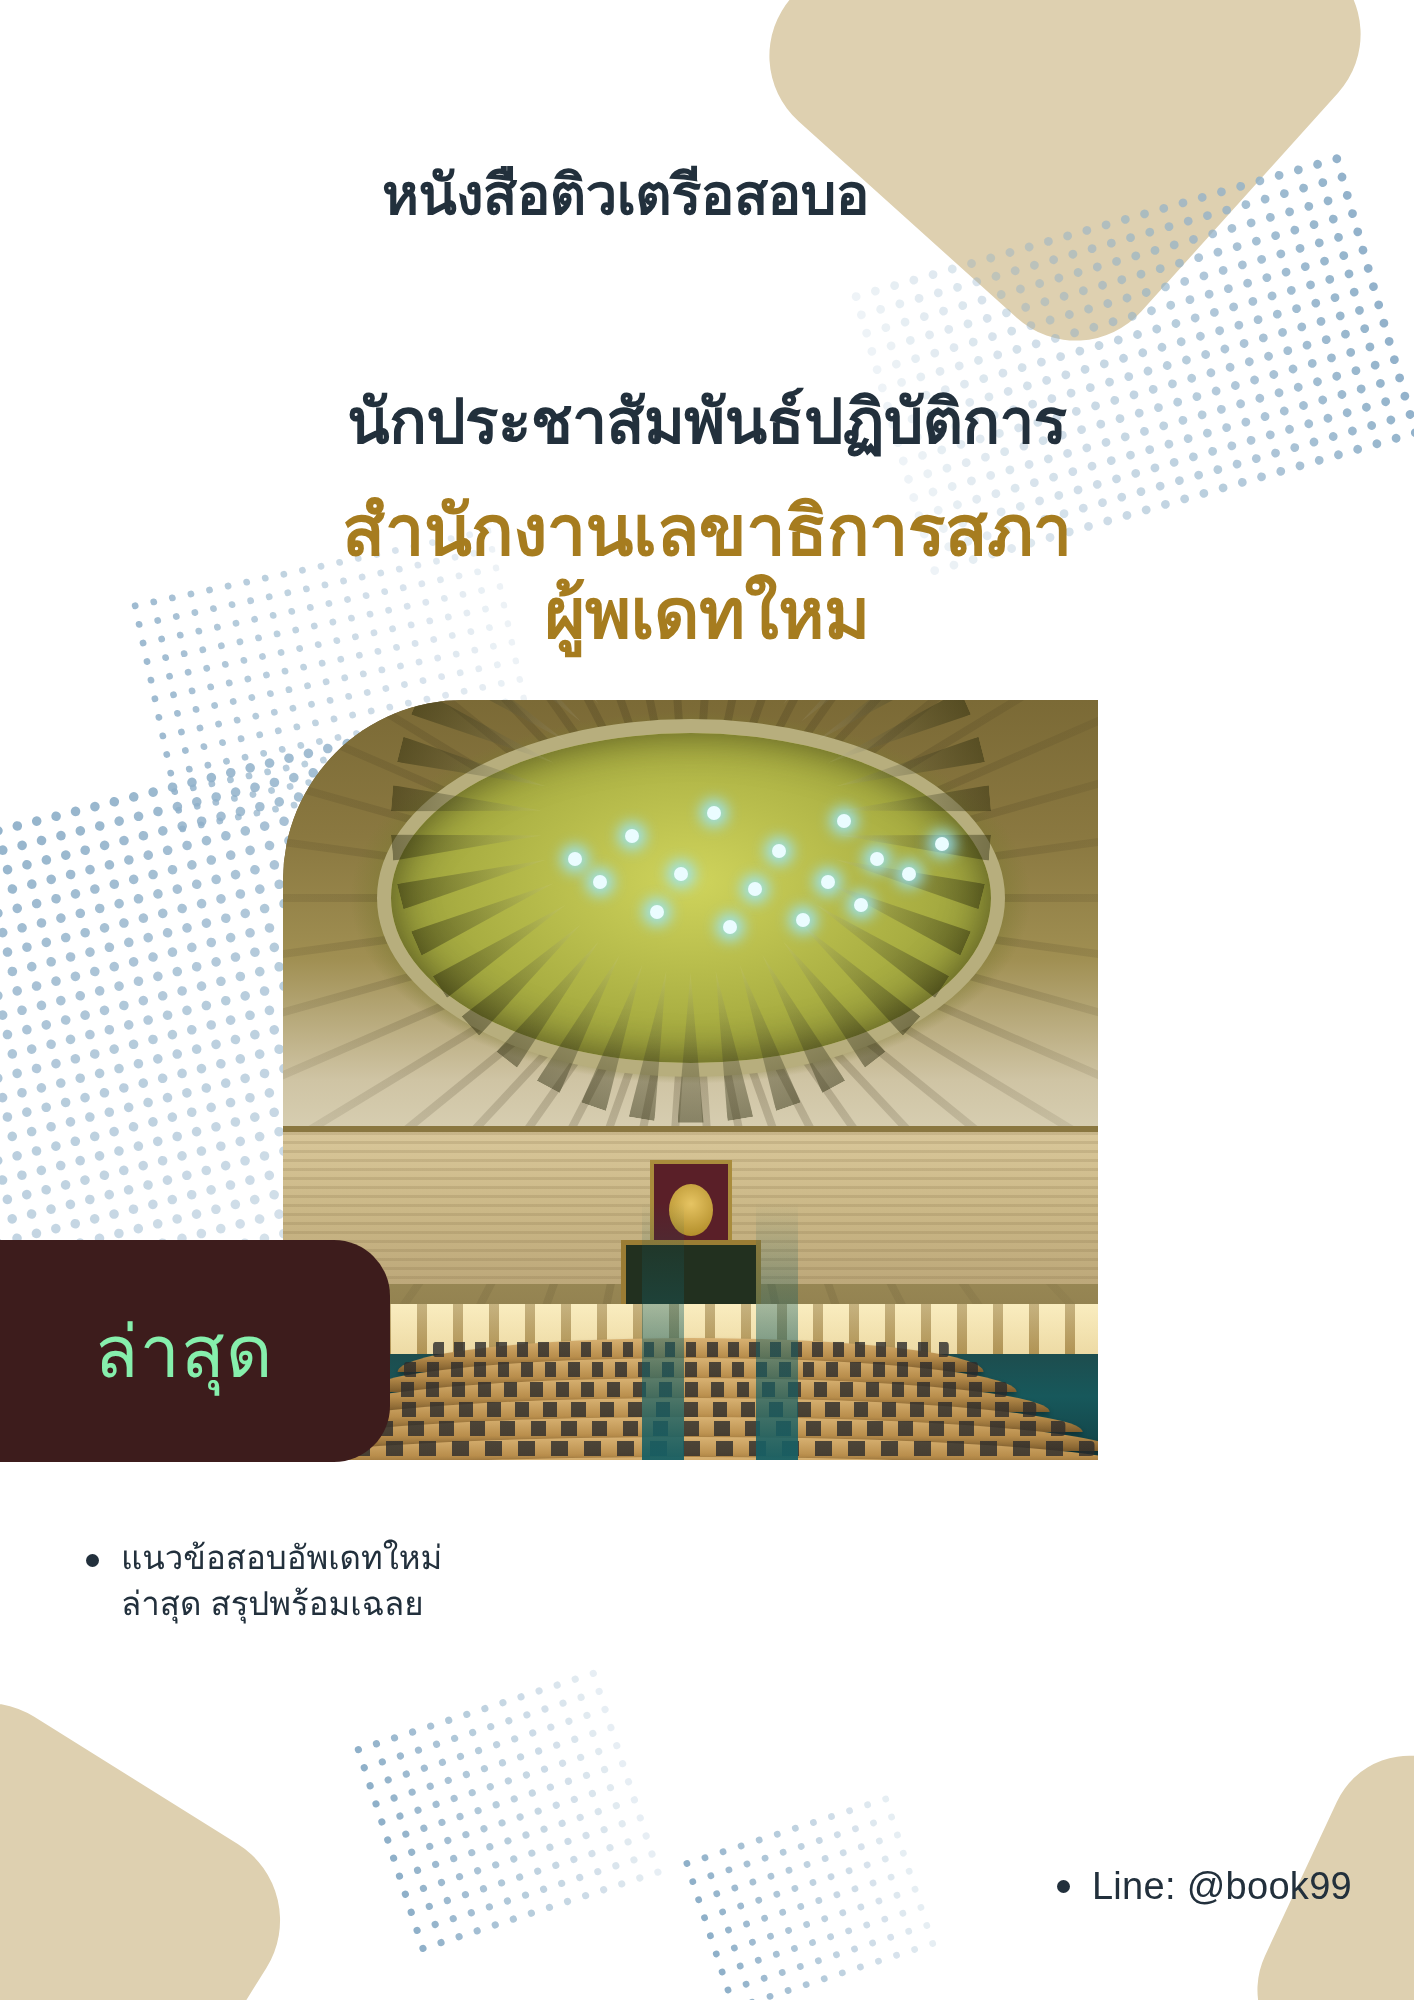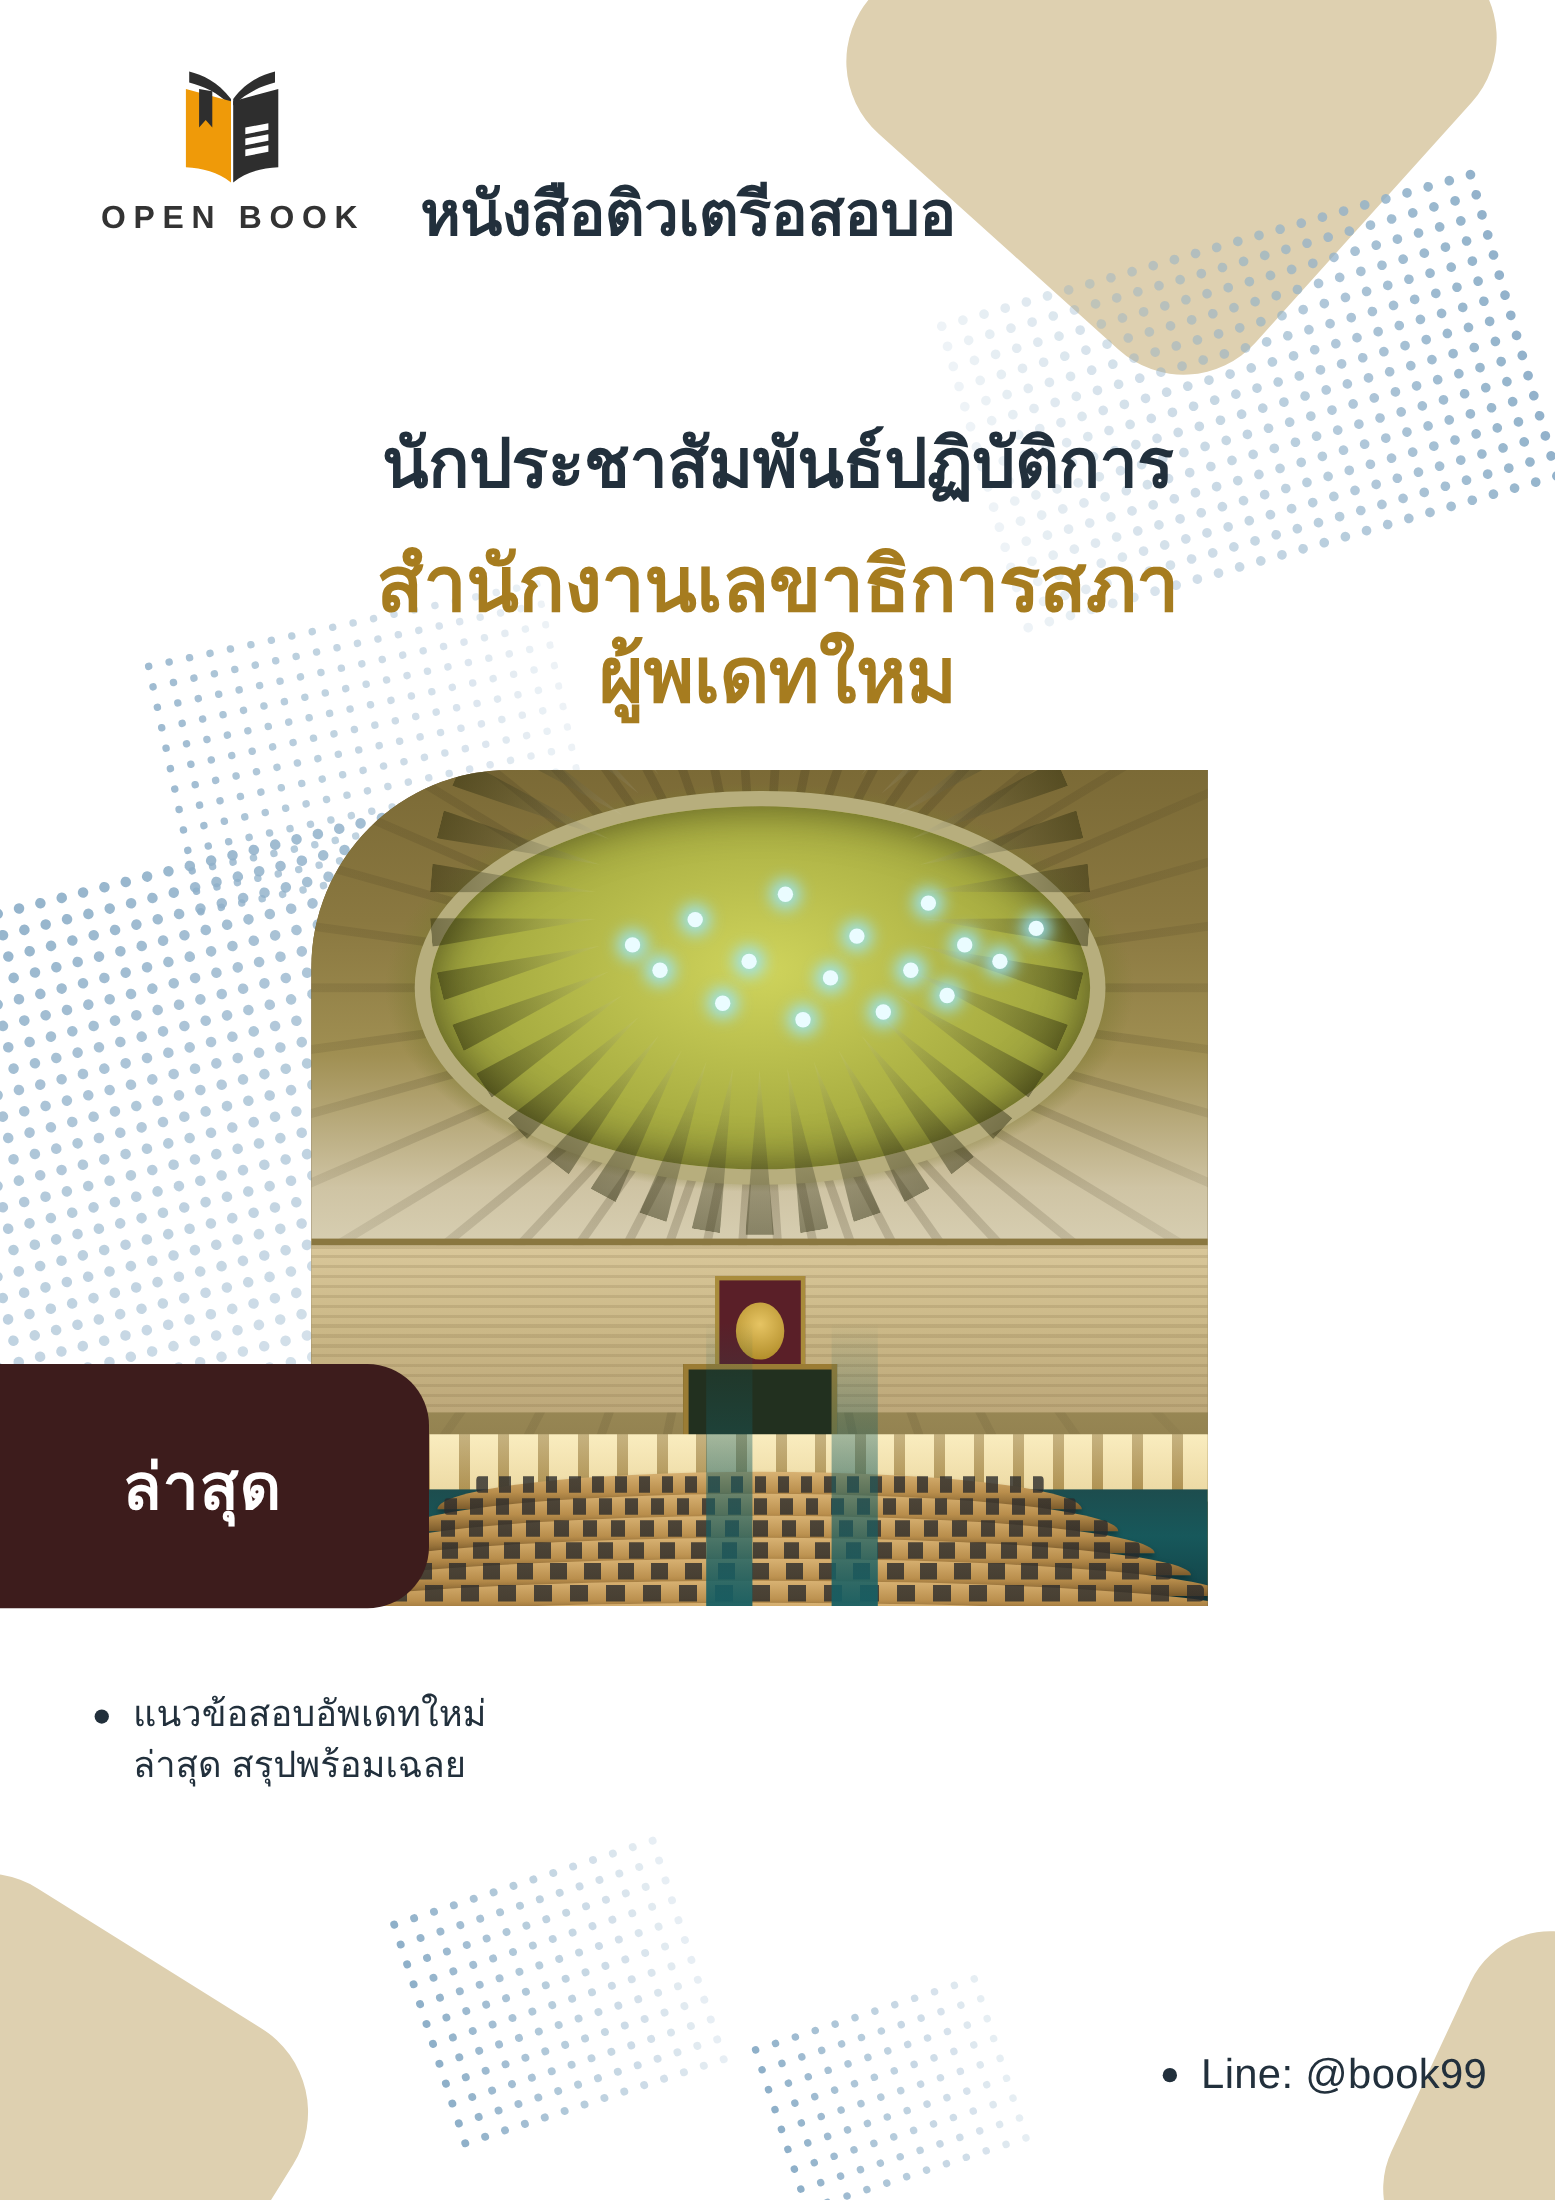--- a/index.html
+++ b/index.html
@@ -142,21 +142,21 @@
     background:linear-gradient(180deg,rgba(20,72,76,.0),rgba(23,95,100,.95));
   }
 
   
   .badge{
     position:absolute;left:-40px;top:1240px;width:430px;height:222px;
     background:#3d1c1c;border-radius:0 56px 56px 0;z-index:7;
     display:flex;align-items:center;justify-content:center;
   }
   .badge-text{
-    color:#ffffff;font-size:58px;font-weight:bold;letter-spacing:1px;
+    color:#86efac;font-size:72px;font-weight:normal;letter-spacing:1px;
     padding-left:18px;
   }
 
   
   .bullets{position:absolute;left:86px;top:1535px;width:400px;z-index:7;}
   .bullet{display:flex;gap:22px;margin-bottom:44px;}
   .bullet-dot{
     flex:0 0 auto;width:13px;height:13px;border-radius:50%;
     background:#22303c;margin-top:19px;
   }
@@ -1999,33 +1999,20 @@
       <circle cx="82" cy="158" r="3.4" fill="#8fb0c9" opacity="0.72"></circle>
       <circle cx="101" cy="158" r="3.4" fill="#8fb0c9" opacity="0.65"></circle>
       <circle cx="120" cy="158" r="3.4" fill="#8fb0c9" opacity="0.57"></circle>
       <circle cx="139" cy="158" r="3.4" fill="#8fb0c9" opacity="0.50"></circle>
       <circle cx="158" cy="158" r="3.4" fill="#8fb0c9" opacity="0.43"></circle>
       <circle cx="177" cy="158" r="3.4" fill="#8fb0c9" opacity="0.36"></circle>
       <circle cx="196" cy="158" r="3.4" fill="#8fb0c9" opacity="0.29"></circle>
       <circle cx="215" cy="158" r="3.4" fill="#8fb0c9" opacity="0.22"></circle>
     </svg>
 
-  <div class="brand">
-    <svg class="brand-mark" viewBox="0 0 128 120">
-      <path d="M62 38 C50 22 36 16 24 13 L24 23 C36 26 50 32 62 44 Z" fill="#2e2e2e"></path>
-      <path d="M64 38 C76 22 90 16 102 13 L102 23 C90 26 76 32 64 44 Z" fill="#2e2e2e"></path>
-      <path d="M21 29 L62 40 L62 114 C50 104 36 101 21 100 Z" fill="#ef9a09"></path>
-      <path d="M105 29 L64 40 L64 114 C76 104 90 101 105 100 Z" fill="#2e2e2e"></path>
-      <path d="M33 29 L45 31 L45 64 L39 57 L33 64 Z" fill="#2e2e2e"></path>
-      <path d="M75 64 L96 60 L96 66 L75 70 Z" fill="#ffffff"></path>
-      <path d="M75 74 L96 70 L96 76 L75 80 Z" fill="#ffffff"></path>
-      <path d="M75 84 L96 80 L96 86 L75 90 Z" fill="#ffffff"></path>
-    </svg>
-    <div class="brand-name">OPEN BOOK</div>
-  </div>
 
   <div class="kicker">หนังสือติวเตรีอสอบอ</div>
 
   <div class="title-main">นักประชาสัมพันธ์ปฏิบัติการ</div>
   <div class="title-org">
     <div>สำนักงานเลขาธิการสภา</div>
     <div>ผู้พเดทใหม</div>
   </div>
 
   <div class="photo">

